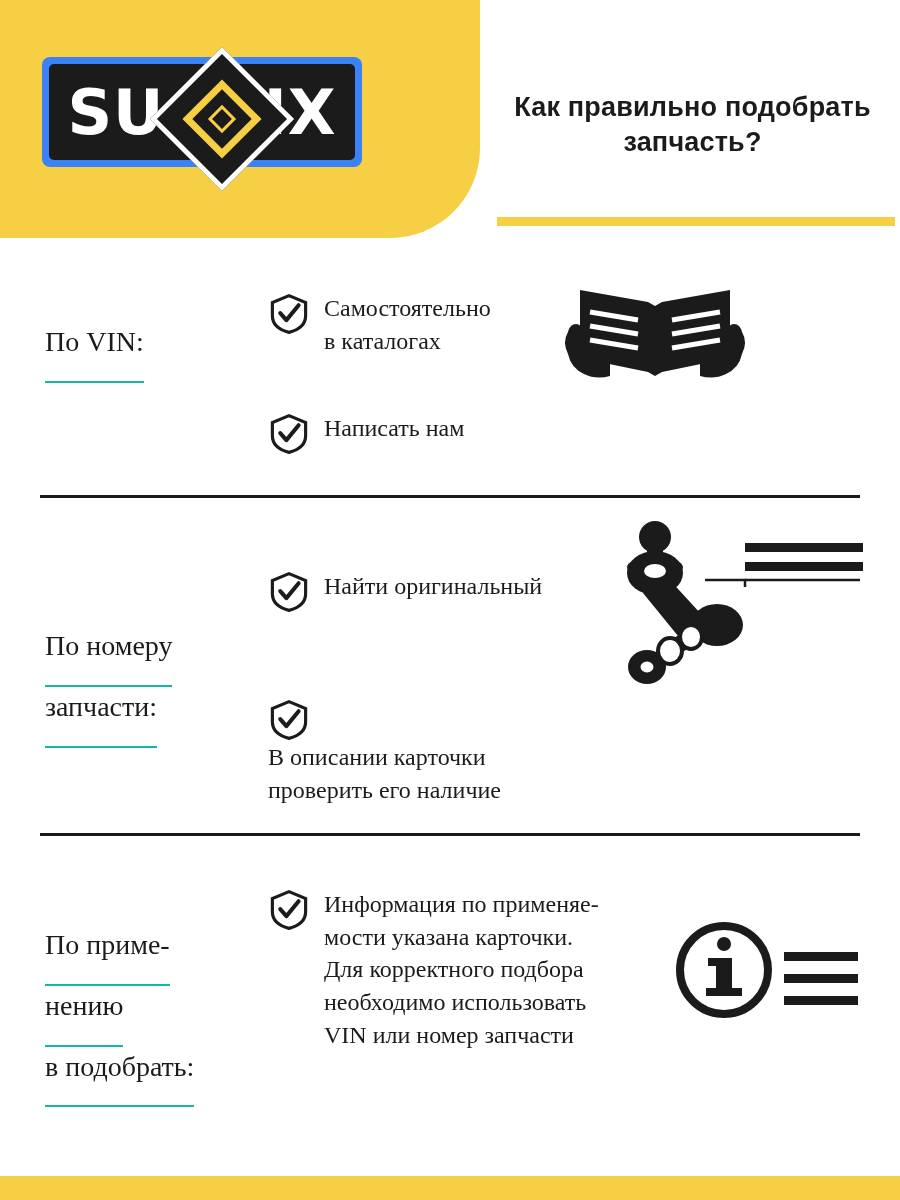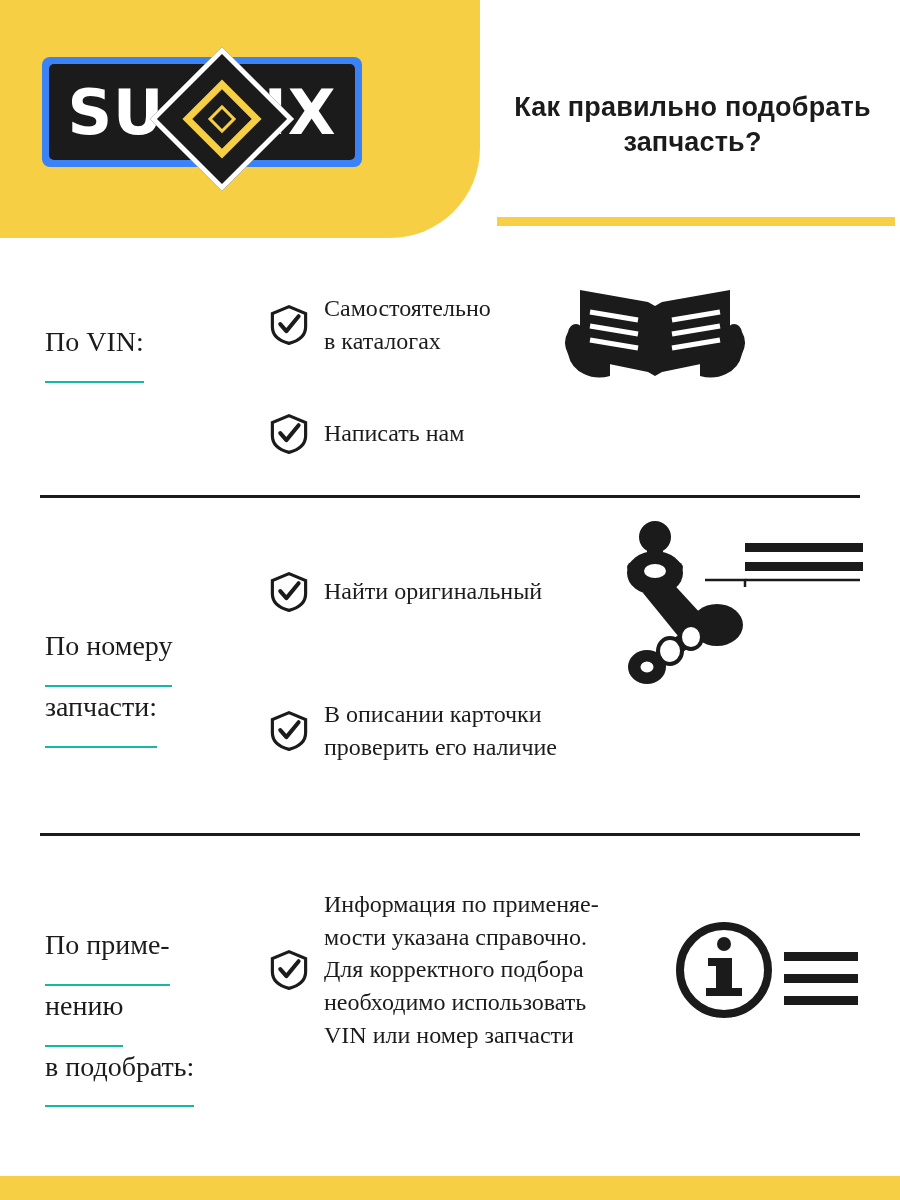--- a/index.html
+++ b/index.html
@@ -133,21 +133,21 @@
     font-family: "Liberation Serif", serif;
   }
   .sec-label span {
     border-bottom: 2px solid #14b8a6;
     display: inline-block;
     padding-bottom: 19px;
   }
   .bullet-row {
     position: absolute;
     display: flex;
-    align-items: center;
+    align-items: flex-start;
   }
   .check {
     flex: 0 0 auto;
     width: 42px; height: 42px;
     margin-right: 14px;
     margin-top: 1px;
   }
   .bullet-text {
     font-size: 24px;
     color: #1b1b1b;
@@ -247,21 +247,21 @@
   <div class="bullet-row" style="left:268px; top:570px; width:330px;">
     <svg class="check" viewBox="0 0 48 48">
       <path d="M24 3 L43 11 L43 26 Q43 40 24 45 Q5 40 5 26 L5 11 Z" fill="none" stroke="#1b1b1b" stroke-width="3.6"></path>
       <path d="M14 23 L21 31 L35 14" fill="none" stroke="#1b1b1b" stroke-width="4.6" stroke-linecap="round" stroke-linejoin="round"></path>
     </svg>
     <div class="bullet-text">
       <div>Найти оригинальный</div>
     </div>
   </div>
 
-  <div class="bullet-row" style="left:268px; top:698px; width:330px;">
+  <div class="bullet-row" style="left:268px; top:698px; width:330px;flex-direction:column;">
     <svg class="check" viewBox="0 0 48 48">
       <path d="M24 3 L43 11 L43 26 Q43 40 24 45 Q5 40 5 26 L5 11 Z" fill="none" stroke="#1b1b1b" stroke-width="3.6"></path>
       <path d="M14 23 L21 31 L35 14" fill="none" stroke="#1b1b1b" stroke-width="4.6" stroke-linecap="round" stroke-linejoin="round"></path>
     </svg>
     <div class="bullet-text">
       <div>В описании карточки</div>
       <div>проверить его наличие</div>
     </div>
   </div>
 
@@ -300,21 +300,21 @@
     <div><span>в подобрать:</span></div>
   </div>
 
   <div class="bullet-row" style="left:268px; top:888px; width:360px;">
     <svg class="check" viewBox="0 0 48 48">
       <path d="M24 3 L43 11 L43 26 Q43 40 24 45 Q5 40 5 26 L5 11 Z" fill="none" stroke="#1b1b1b" stroke-width="3.6"></path>
       <path d="M14 23 L21 31 L35 14" fill="none" stroke="#1b1b1b" stroke-width="4.6" stroke-linecap="round" stroke-linejoin="round"></path>
     </svg>
     <div class="bullet-text">
       <div>Информация по применяе-</div>
-      <div>мости указана справочно.</div>
+      <div>мости указана карточки.</div>
       <div>Для корректного подбора</div>
       <div>необходимо использовать</div>
       <div>VIN или номер запчасти</div>
     </div>
   </div>
 
   <svg class="illus" style="left:672px; top:912px; width:190px; height:120px;" viewBox="0 0 190 120">
     <circle cx="52" cy="58" r="44" fill="none" stroke="#1b1b1b" stroke-width="8"></circle>
     <rect x="44" y="46" width="16" height="38" fill="#1b1b1b"></rect>
     <rect x="34" y="76" width="36" height="8" fill="#1b1b1b"></rect>

